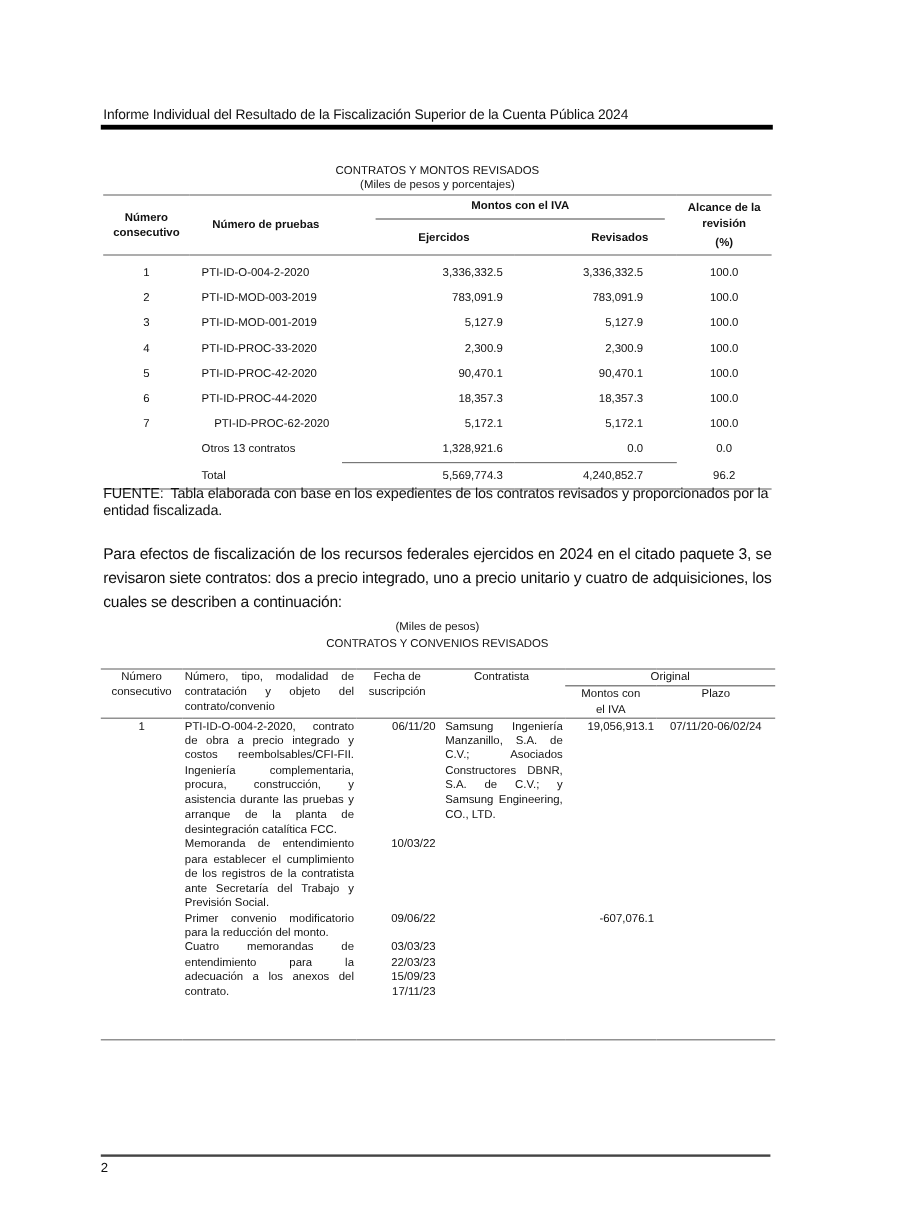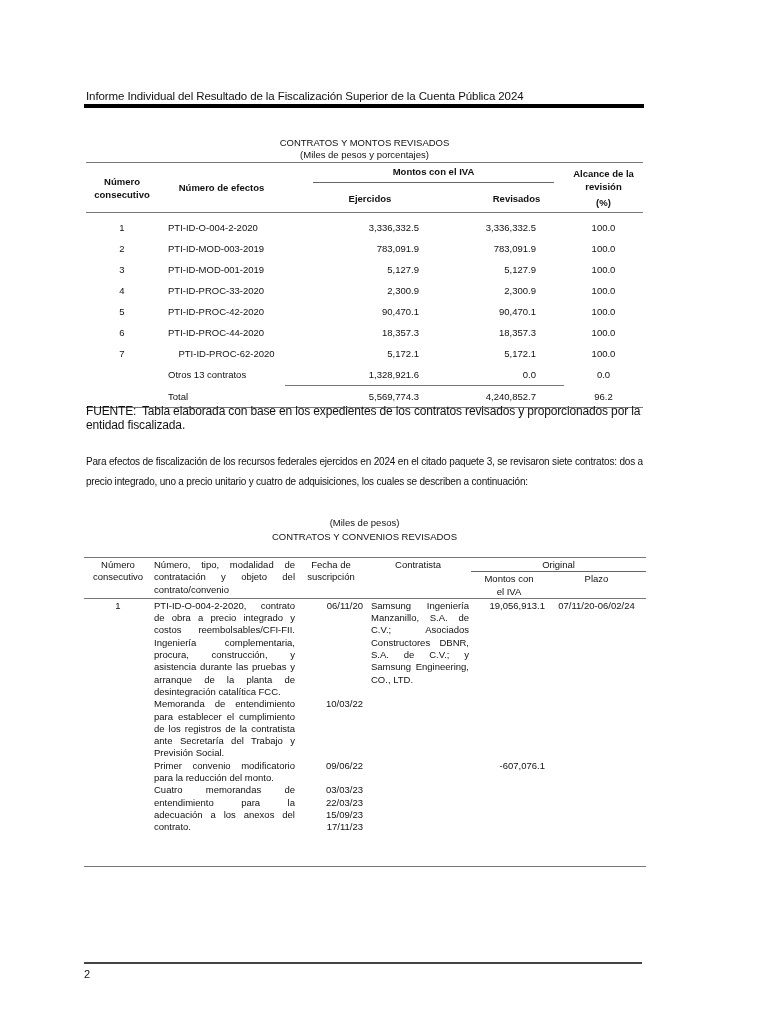--- a/index.html
+++ b/index.html
@@ -25,21 +25,21 @@
   .t1 .hdr th { vertical-align: middle; font-weight: bold; }
   .t1 tr.row td { height: 21px; }
   .num { text-align: right; }
   .ctr { text-align: center; }
   .source {
     position: absolute; left: 86px; top: 404px; width: 570px; font-size: 12px; letter-spacing: -0.15px;
   }
   .source .lbl { display: inline-block; width: 56px; }
   .para {
     position: absolute; left: 86px; top: 452px; width: 557px;
-    font-size: 10px; line-height: 20px; text-align: justify; letter-spacing: -0.2px;
+    font-size: 13px; line-height: 20px; text-align: justify; letter-spacing: -0.2px;
   }
   
   .t2-caption { position: absolute; left: 86px; width: 557px; text-align: center; font-size: 9.5px; }
   .t2 {
     position: absolute; left: 84px; top: 557px; width: 562px;
     border-collapse: collapse; font-size: 9.5px; line-height: 12.3px;
   }
   .t2 th { font-weight: normal; vertical-align: top; padding: 1px 2px 0 2px; }
   .t2 td { vertical-align: top; padding: 0 2px; }
   .just { text-align: justify; text-align-last: justify; }
@@ -65,21 +65,21 @@
       <col style="width:144px">
       <col style="width:135px">
       <col style="width:79px">
   </colgroup>
   <tbody>
       <tr class="hdr" style="border-top:1.3px solid #777;">
     <th rowspan="2" class="ctr" style="height:49px; border-bottom:1.3px solid #777; line-height:13px;">
       <div>Número</div>
       <div>consecutivo</div>
     </th>
-    <th rowspan="2" class="ctr" style="border-bottom:1.3px solid #777;">Número de efectos</th>
+    <th rowspan="2" class="ctr" style="border-bottom:1.3px solid #777;">Número de pruebas</th>
     <th colspan="2" class="ctr" style="height:22px; vertical-align:middle;">
       <div style="padding-left:28px; padding-right:10px;">
         <div style="padding-bottom:5px;">Montos con el IVA</div>
         <div style="border-bottom:1px solid #666;"></div>
       </div>
     </th>
     <th rowspan="2" class="ctr" style="border-bottom:1.3px solid #777; line-height:13px;">
       <div>Alcance de la</div>
       <div>revisión</div>
       <div style="margin-top:3px;">(%)</div>

